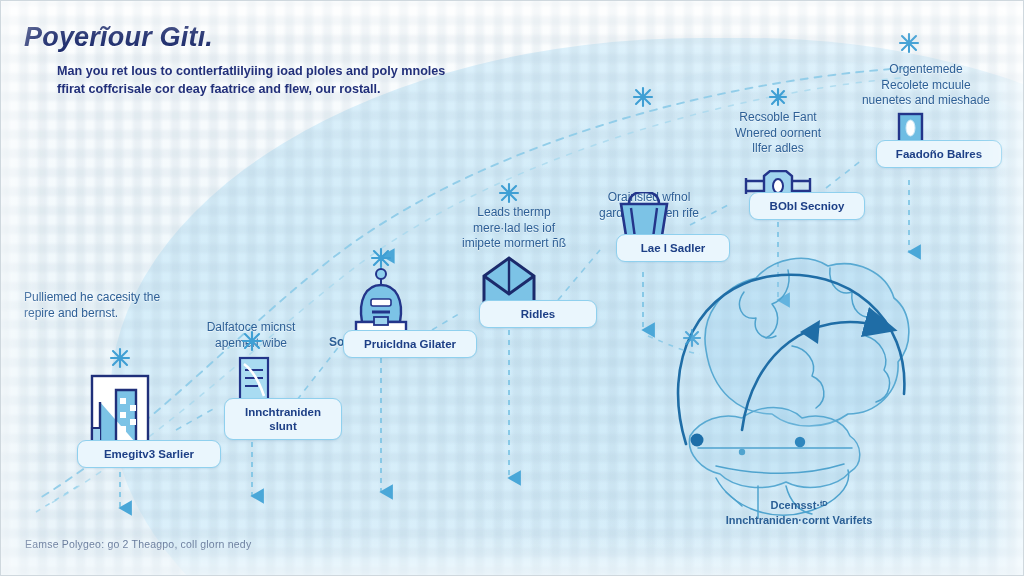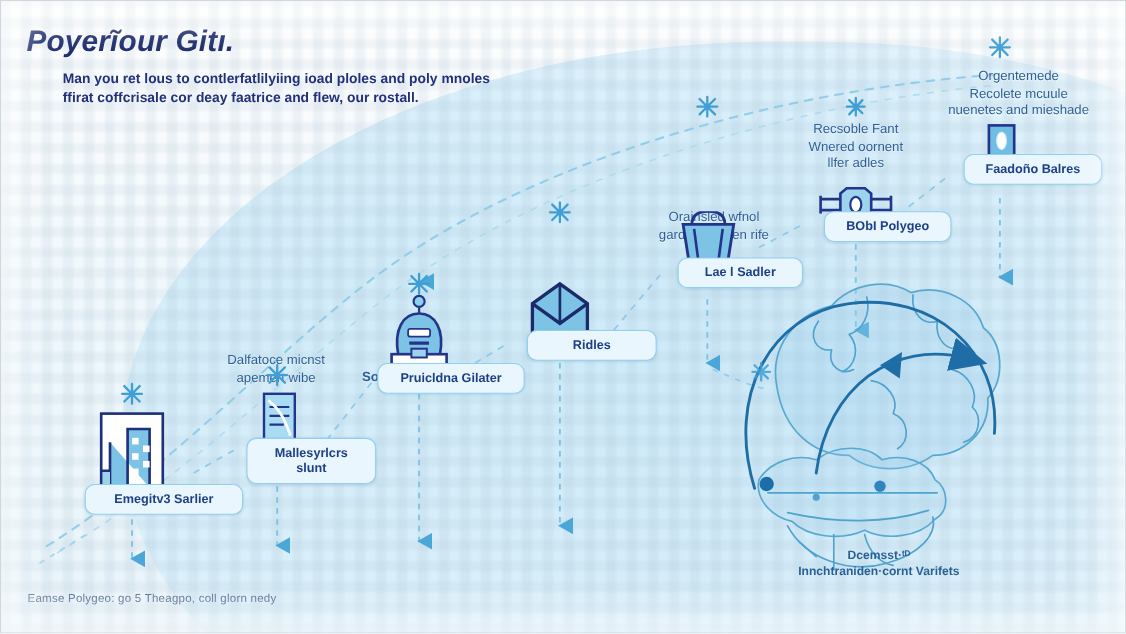--- a/index.html
+++ b/index.html
@@ -170,25 +170,30 @@
     <path d="M800,332 L820,320 L818,344 Z" fill="#1f6da6"></path>
 
     <g stroke="#8ecbe8" stroke-width="1.5" stroke-dasharray="5 6" fill="none">
       <path d="M648,336 C668,344 684,352 700,354"></path>
     </g>
   </svg>
 
   <div class="title">Poyerĩour Gitı.</div>
   <div class="subtitle" style="white-space:pre-line;">Man you ret lous to contlerfatlilyiing ioad ploles and poly mnoles
 ffirat coffcrisale cor deay faatrice and flew, our rostall.</div>
-  <div class="footer">Eamse Polygeo: go 5 Theagpo, coll glorn nedy</div>
-
+  <div class="footer">Eamse Polygeo: go 2 Theagpo, coll glorn nedy</div>
+
+  <div class="caption left" style="left: 24px; top: 290px; width: 190px; white-space: pre-line;">Pulliemed he cacesity the
+repire and bernst.</div>
   <div class="caption" style="left: 192px; top: 320px; width: 118px; white-space: pre-line;">Dalfatoce micnst
 apemert wibe</div>
   <div class="caption" style="left: 324px; top: 335px; width: 118px; font-weight: bold; white-space: pre-line;">Sodiistom Sul-lfies</div>
+  <div class="caption" style="left: 450px; top: 205px; width: 128px; white-space: pre-line;">Leads thermp
+mere·lad les iof
+imipete mormert ñß</div>
   <div class="caption" style="left: 588px; top: 190px; width: 122px; white-space: pre-line;">Orainsled wfnol
 gard nrocodlen rife</div>
   <div class="caption" style="left: 716px; top: 110px; width: 124px; white-space: pre-line;">Recsoble Fant
 Wnered oornent
 llfer adles</div>
   <div class="caption" style="left: 846px; top: 62px; width: 160px; white-space: pre-line;">Orgentemede
 Recolete mcuule
 nuenetes and mieshade</div>
 
   <div class="brainlabel" style="left:684px;top:498px;width:230px;white-space:pre-line;">Dcemsst·ᵗᴰ
@@ -236,21 +241,21 @@
     </svg>
     <div class="pill" style="top: 68px; width: 122px; white-space: pre-line;">Emegitv3 Sarlier</div>
   </div>
 
   <div class="node" style="left:196px;top:356px;width:116px;height:92px;">
     <svg class="icon" width="44" height="60" viewBox="0 0 44 60" style="top:0;">
       <rect x="8" y="2" width="28" height="44" fill="#a9dcf2" stroke="#23358a" stroke-width="2.2"></rect>
       <path d="M13,14 L31,14 M13,22 L31,22 M13,30 L26,30" stroke="#23358a" stroke-width="2"></path>
       <path d="M12,8 C20,14 26,22 32,40" stroke="#ffffff" stroke-width="2.6" fill="none"></path>
     </svg>
-    <div class="pill" style="top: 42px; width: 96px; white-space: pre-line;">Mallesyrlcrs
+    <div class="pill" style="top: 42px; width: 96px; white-space: pre-line;">Innchtraniden
 slunt</div>
   </div>
 
   <div class="node" style="left:452px;top:256px;width:114px;height:92px;">
     <svg class="icon" width="66" height="56" viewBox="0 0 66 56" style="top:0;">
       <path d="M8,52 L8,20 L33,2 L58,20 L58,52 Z" fill="#7cc3e6" stroke="#1b2a6b" stroke-width="3"></path>
       <path d="M8,20 L33,38 L58,20" fill="none" stroke="#1b2a6b" stroke-width="3"></path>
       <path d="M33,2 L33,38" stroke="#1b2a6b" stroke-width="2.4"></path>
     </svg>
     <div class="pill" style="top: 44px; width: 96px; white-space: pre-line;">Ridles</div>
@@ -278,21 +283,21 @@
     <div class="pill" style="top: 42px; width: 92px; white-space: pre-line;">Lae l Sadler</div>
   </div>
 
   <div class="node" style="left:726px;top:170px;width:104px;height:70px;">
     <svg class="icon" width="76" height="36" viewBox="0 0 76 36" style="top:0;">
       <path d="M24,6 L30,1 L46,1 L52,6 L52,26 L46,31 L30,31 L24,26 Z" fill="#9ed3ee" stroke="#23358a" stroke-width="2.4"></path>
       <ellipse cx="38" cy="16" rx="5" ry="7" fill="#ffffff" stroke="#23358a" stroke-width="2"></ellipse>
       <path d="M24,11 L6,11 M24,21 L6,21 M52,11 L70,11 M52,21 L70,21" stroke="#23358a" stroke-width="2.4"></path>
       <path d="M6,8 L6,24 M70,8 L70,24" stroke="#23358a" stroke-width="2.4"></path>
     </svg>
-    <div class="pill" style="top: 22px; width: 94px; white-space: pre-line;">BObI Polygeo</div>
+    <div class="pill" style="top: 22px; width: 94px; white-space: pre-line;">BObI Secnioy</div>
   </div>
 
   <div class="node" style="left:856px;top:112px;width:108px;height:72px;">
     <svg class="icon" width="46" height="50" viewBox="0 0 46 50" style="top:0;">
       <rect x="12" y="2" width="23" height="34" fill="#6fbde3" stroke="#23358a" stroke-width="2.4"></rect>
       <ellipse cx="23.5" cy="16" rx="4.5" ry="8" fill="#ffffff" stroke="#cfe9f7" stroke-width="1"></ellipse>
     </svg>
     <div class="pill" style="top: 28px; width: 104px; white-space: pre-line;">Faadoño Balres</div>
   </div>
 

